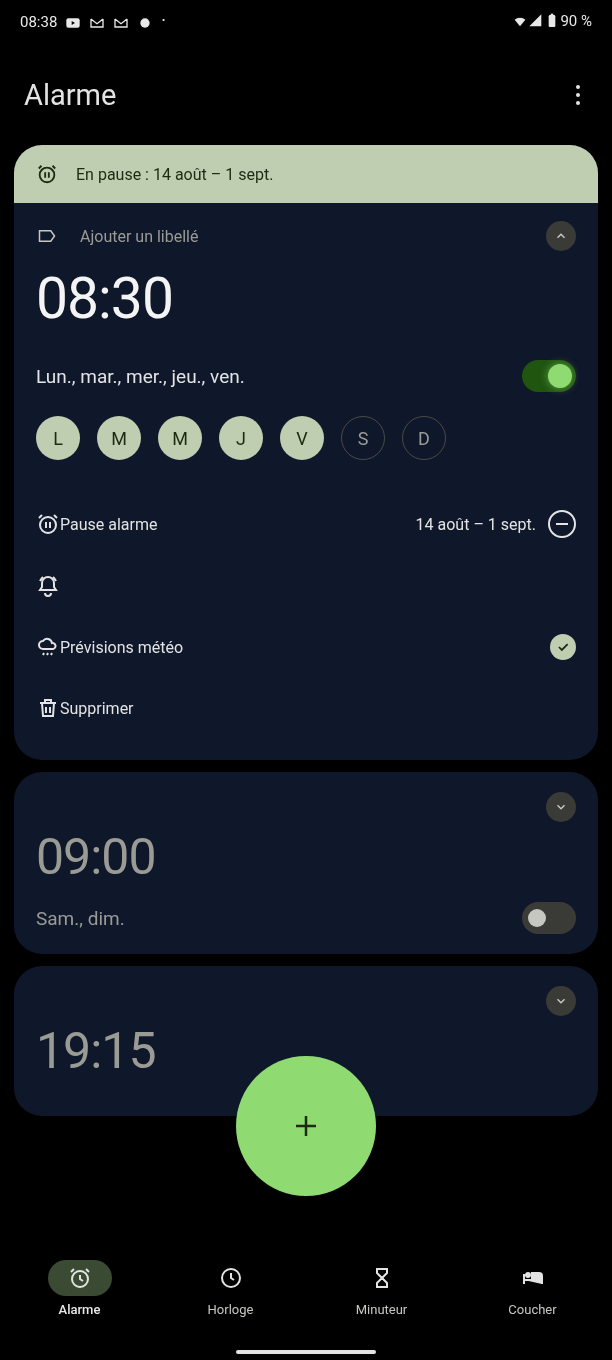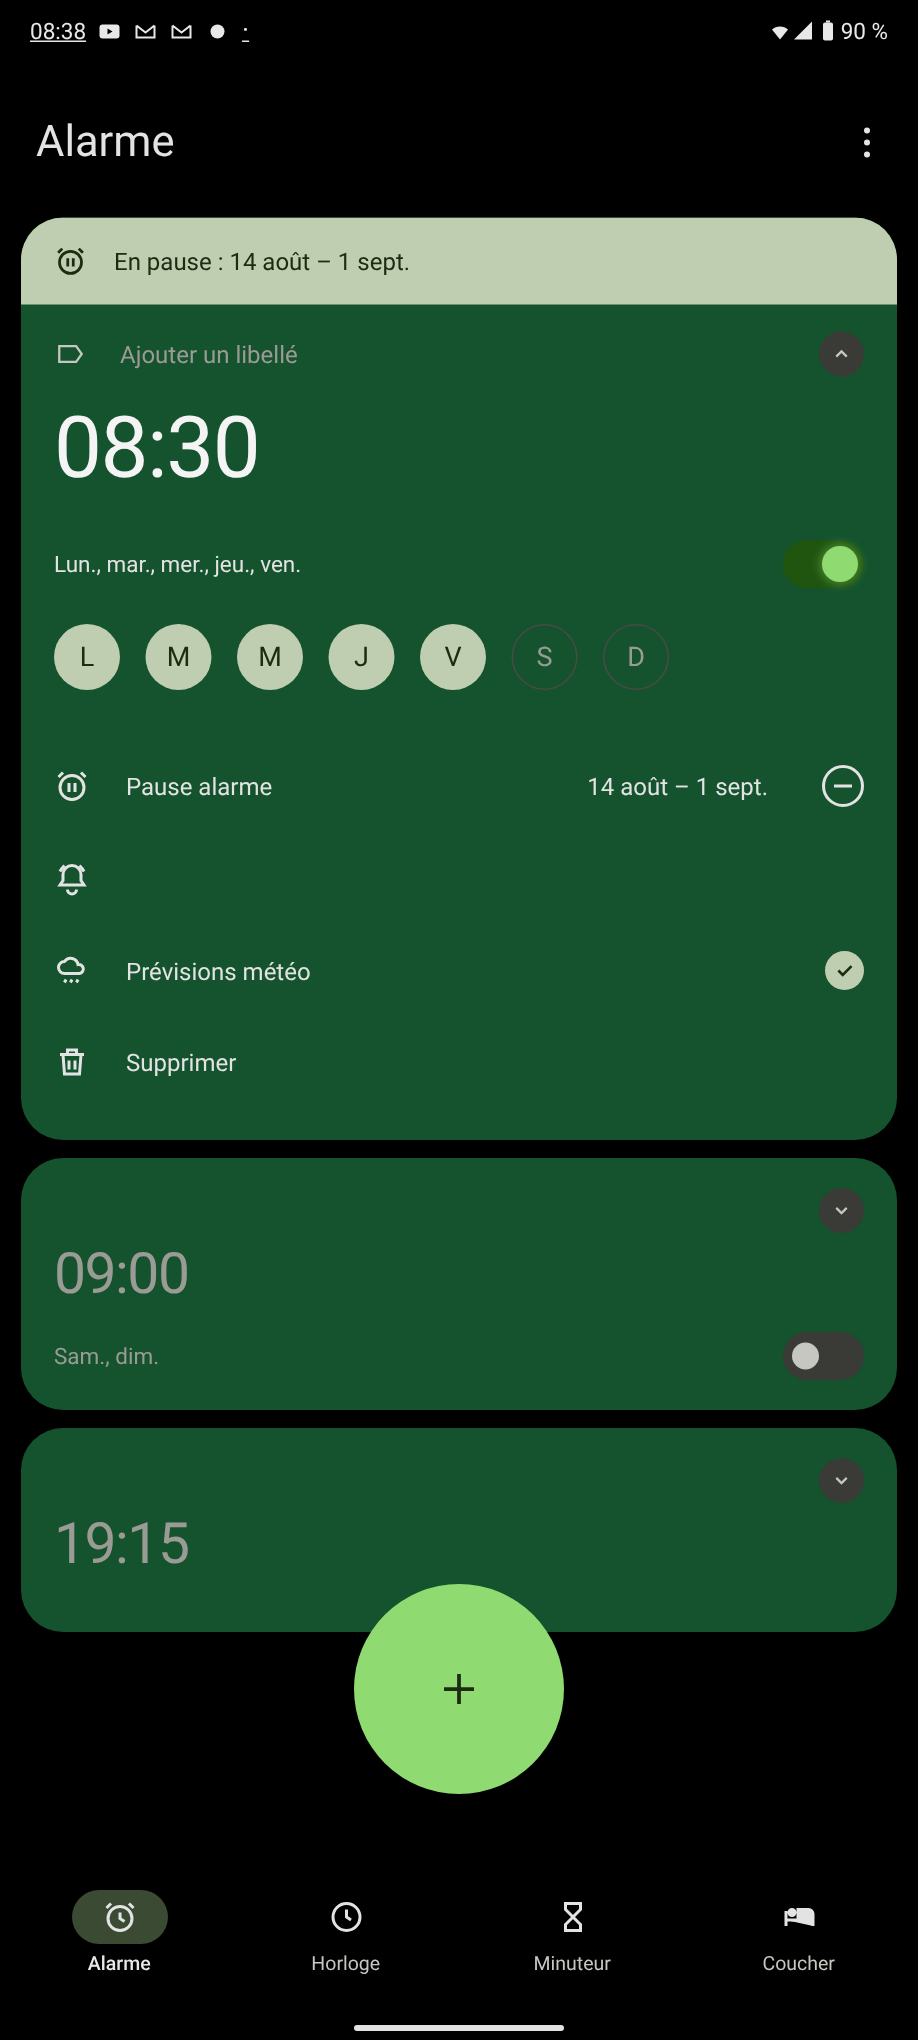--- a/index.html
+++ b/index.html
@@ -13,35 +13,35 @@
     position: relative;
   }
   .status-bar {
     display: flex;
     justify-content: space-between;
     align-items: center;
     padding: 10px 20px 6px;
     font-size: 15px;
     color: #e8e8e8;
   }
-  .status-left { display: flex; align-items: center; gap: 8px; text-decoration: underline; }
+  .status-left { display: flex; align-items: flex-end; gap: 8px; }
   .status-right { display: flex; align-items: center; gap: 0; }
   .status-icon { width: 16px; height: 16px; fill: #e8e8e8; }
   .header {
     display: flex;
     justify-content: space-between;
     align-items: center;
     padding: 40px 24px 32px;
   }
   .header h1 { font-size: 29px; font-weight: 400; color: #e3e3e3; }
   .menu-dots { display: flex; flex-direction: column; gap: 4px; padding: 8px; }
   .menu-dots span { width: 4px; height: 4px; background: #e3e3e3; border-radius: 50%; }
   .alarm-card {
     margin: 0 14px 12px;
-    background: #14532d;
+    background: #0f172a;
     border-radius: 28px;
     overflow: hidden;
   }
   .pause-banner {
     background: #bfceb0;
     color: #1c2b11;
     padding: 18px 22px;
     display: flex;
     align-items: center;
     gap: 18px;
@@ -70,21 +70,21 @@
     color: #f4f4f4;
     letter-spacing: -1px;
     margin-bottom: 28px;
   }
   .days-row {
     display: flex;
     justify-content: space-between;
     align-items: center;
     margin-bottom: 24px;
   }
-  .days-text { font-size: 15px; color: #e3e3e3; }
+  .days-text { font-size: 19px; color: #e3e3e3; }
   .toggle {
     width: 54px; height: 32px; border-radius: 16px;
     position: relative;
   }
   .toggle.on { background: #1f550f; }
   .toggle.off { background: #3a3a37; }
   .toggle-knob {
     position: absolute; top: 4px; width: 24px; height: 24px;
     border-radius: 50%;
   }
@@ -92,40 +92,40 @@
   .toggle.off .toggle-knob { left: 6px; background: #c7c7c2; width: 18px; height: 18px; top: 7px; }
   .day-chips { display: flex; gap: 17px; margin-bottom: 32px; }
   .day-chip {
     width: 44px; height: 44px; border-radius: 50%;
     display: flex; align-items: center; justify-content: center;
     font-size: 18px;
   }
   .day-chip.active { background: #bfceb0; color: #1c2b11; }
   .day-chip.inactive { border: 1px solid #4a4a47; color: #9b9b96; }
   .opt-row {
-    display: flex; align-items: center; gap: 24px;
+    display: flex; align-items: center; 
     padding: 18px 0;
     font-size: 16px;
     color: #e3e3e3;
   }
   .opt-row svg { width: 24px; height: 24px; stroke: #e3e3e3; fill: none; flex-shrink: 0; }
   .opt-label { flex: 1; }
   .opt-value { color: #e3e3e3; margin-right: 12px; }
   .opt-action {
     width: 28px; height: 28px; border-radius: 50%;
     border: 2px solid #e3e3e3; display: flex; align-items: center; justify-content: center;
   }
   .opt-action .minus { width: 12px; height: 2px; background: #e3e3e3; }
   .opt-check {
     width: 26px; height: 26px; border-radius: 50%;
     background: #bfceb0; display: flex; align-items: center; justify-content: center;
   }
   .opt-check svg { width: 14px; height: 14px; stroke: #1c2b11; stroke-width: 3; }
   .alarm-card.collapsed .card-body { padding: 20px 22px; }
-  .collapsed .alarm-time { color: #9b9b96; font-size: 38px; margin-bottom: 16px; }
+  .collapsed .alarm-time { color: #9b9b96; font-size: 50px; margin-bottom: 16px; }
   .collapsed .days-text { color: #9b9b96; }
   .fab {
     position: absolute;
     bottom: 164px;
     left: 50%;
     transform: translateX(-50%);
     width: 140px; height: 140px;
     border-radius: 50%;
     background: #8fdb72;
     display: flex; align-items: center; justify-content: center;

